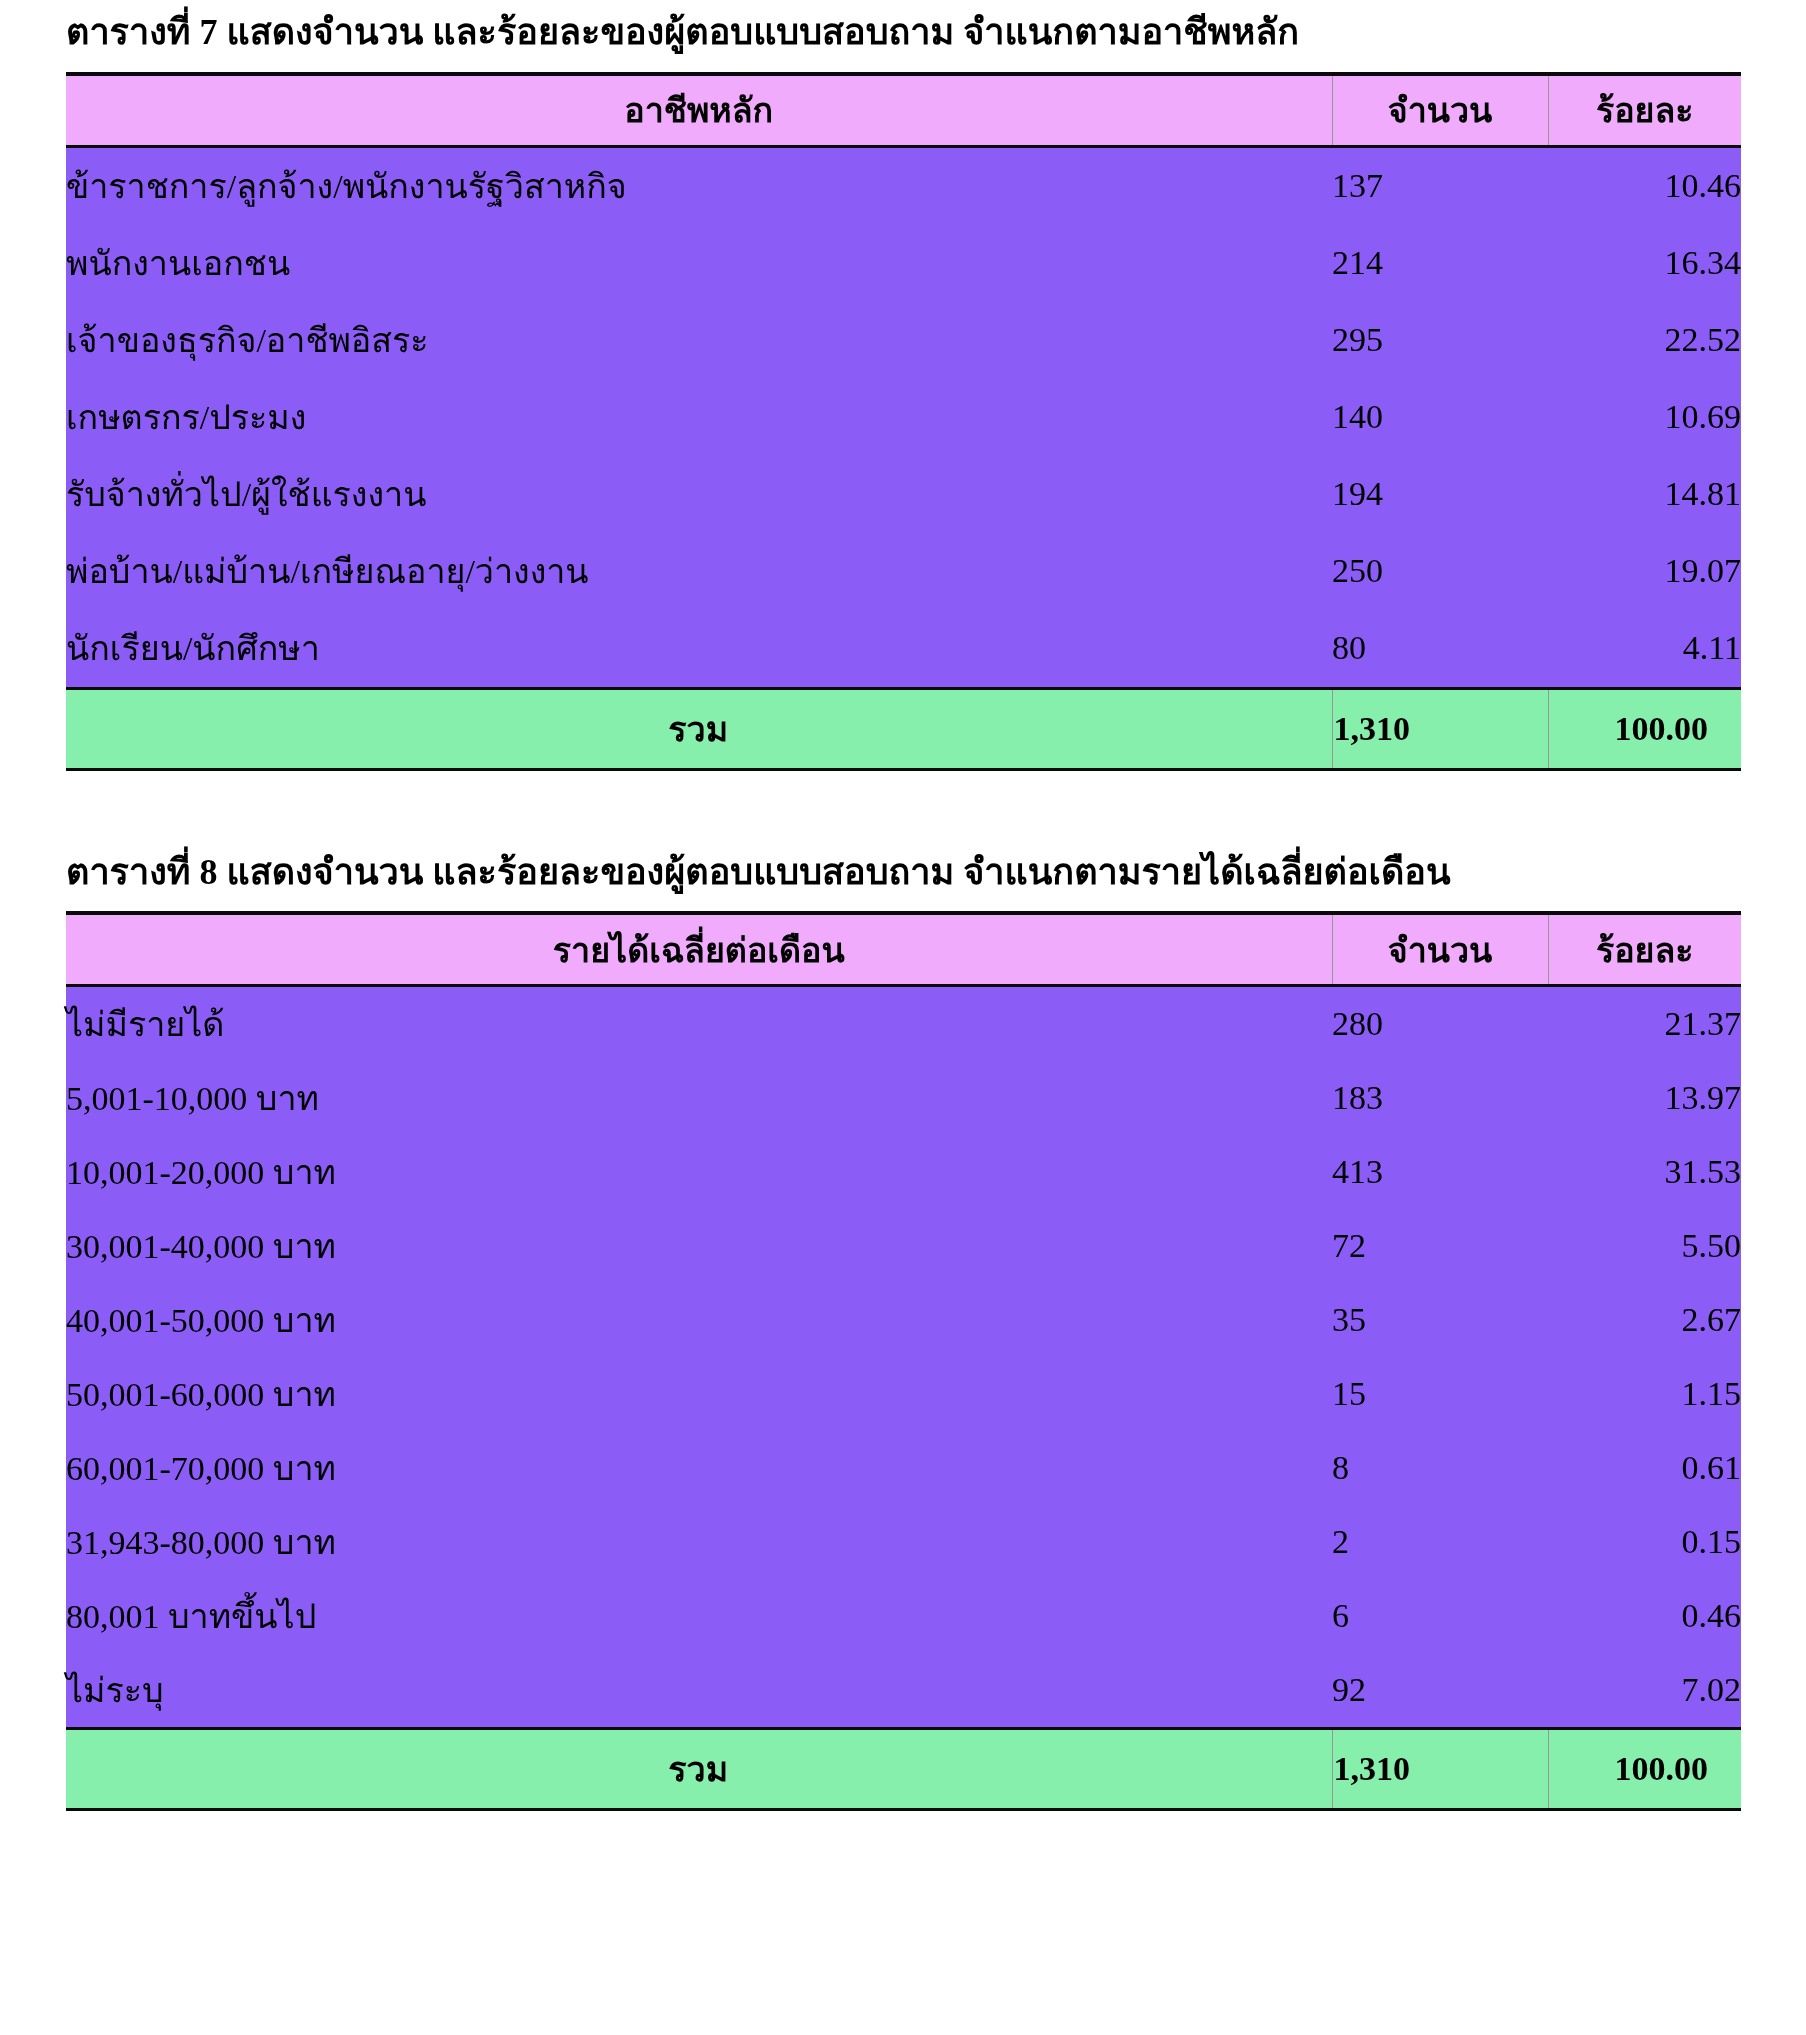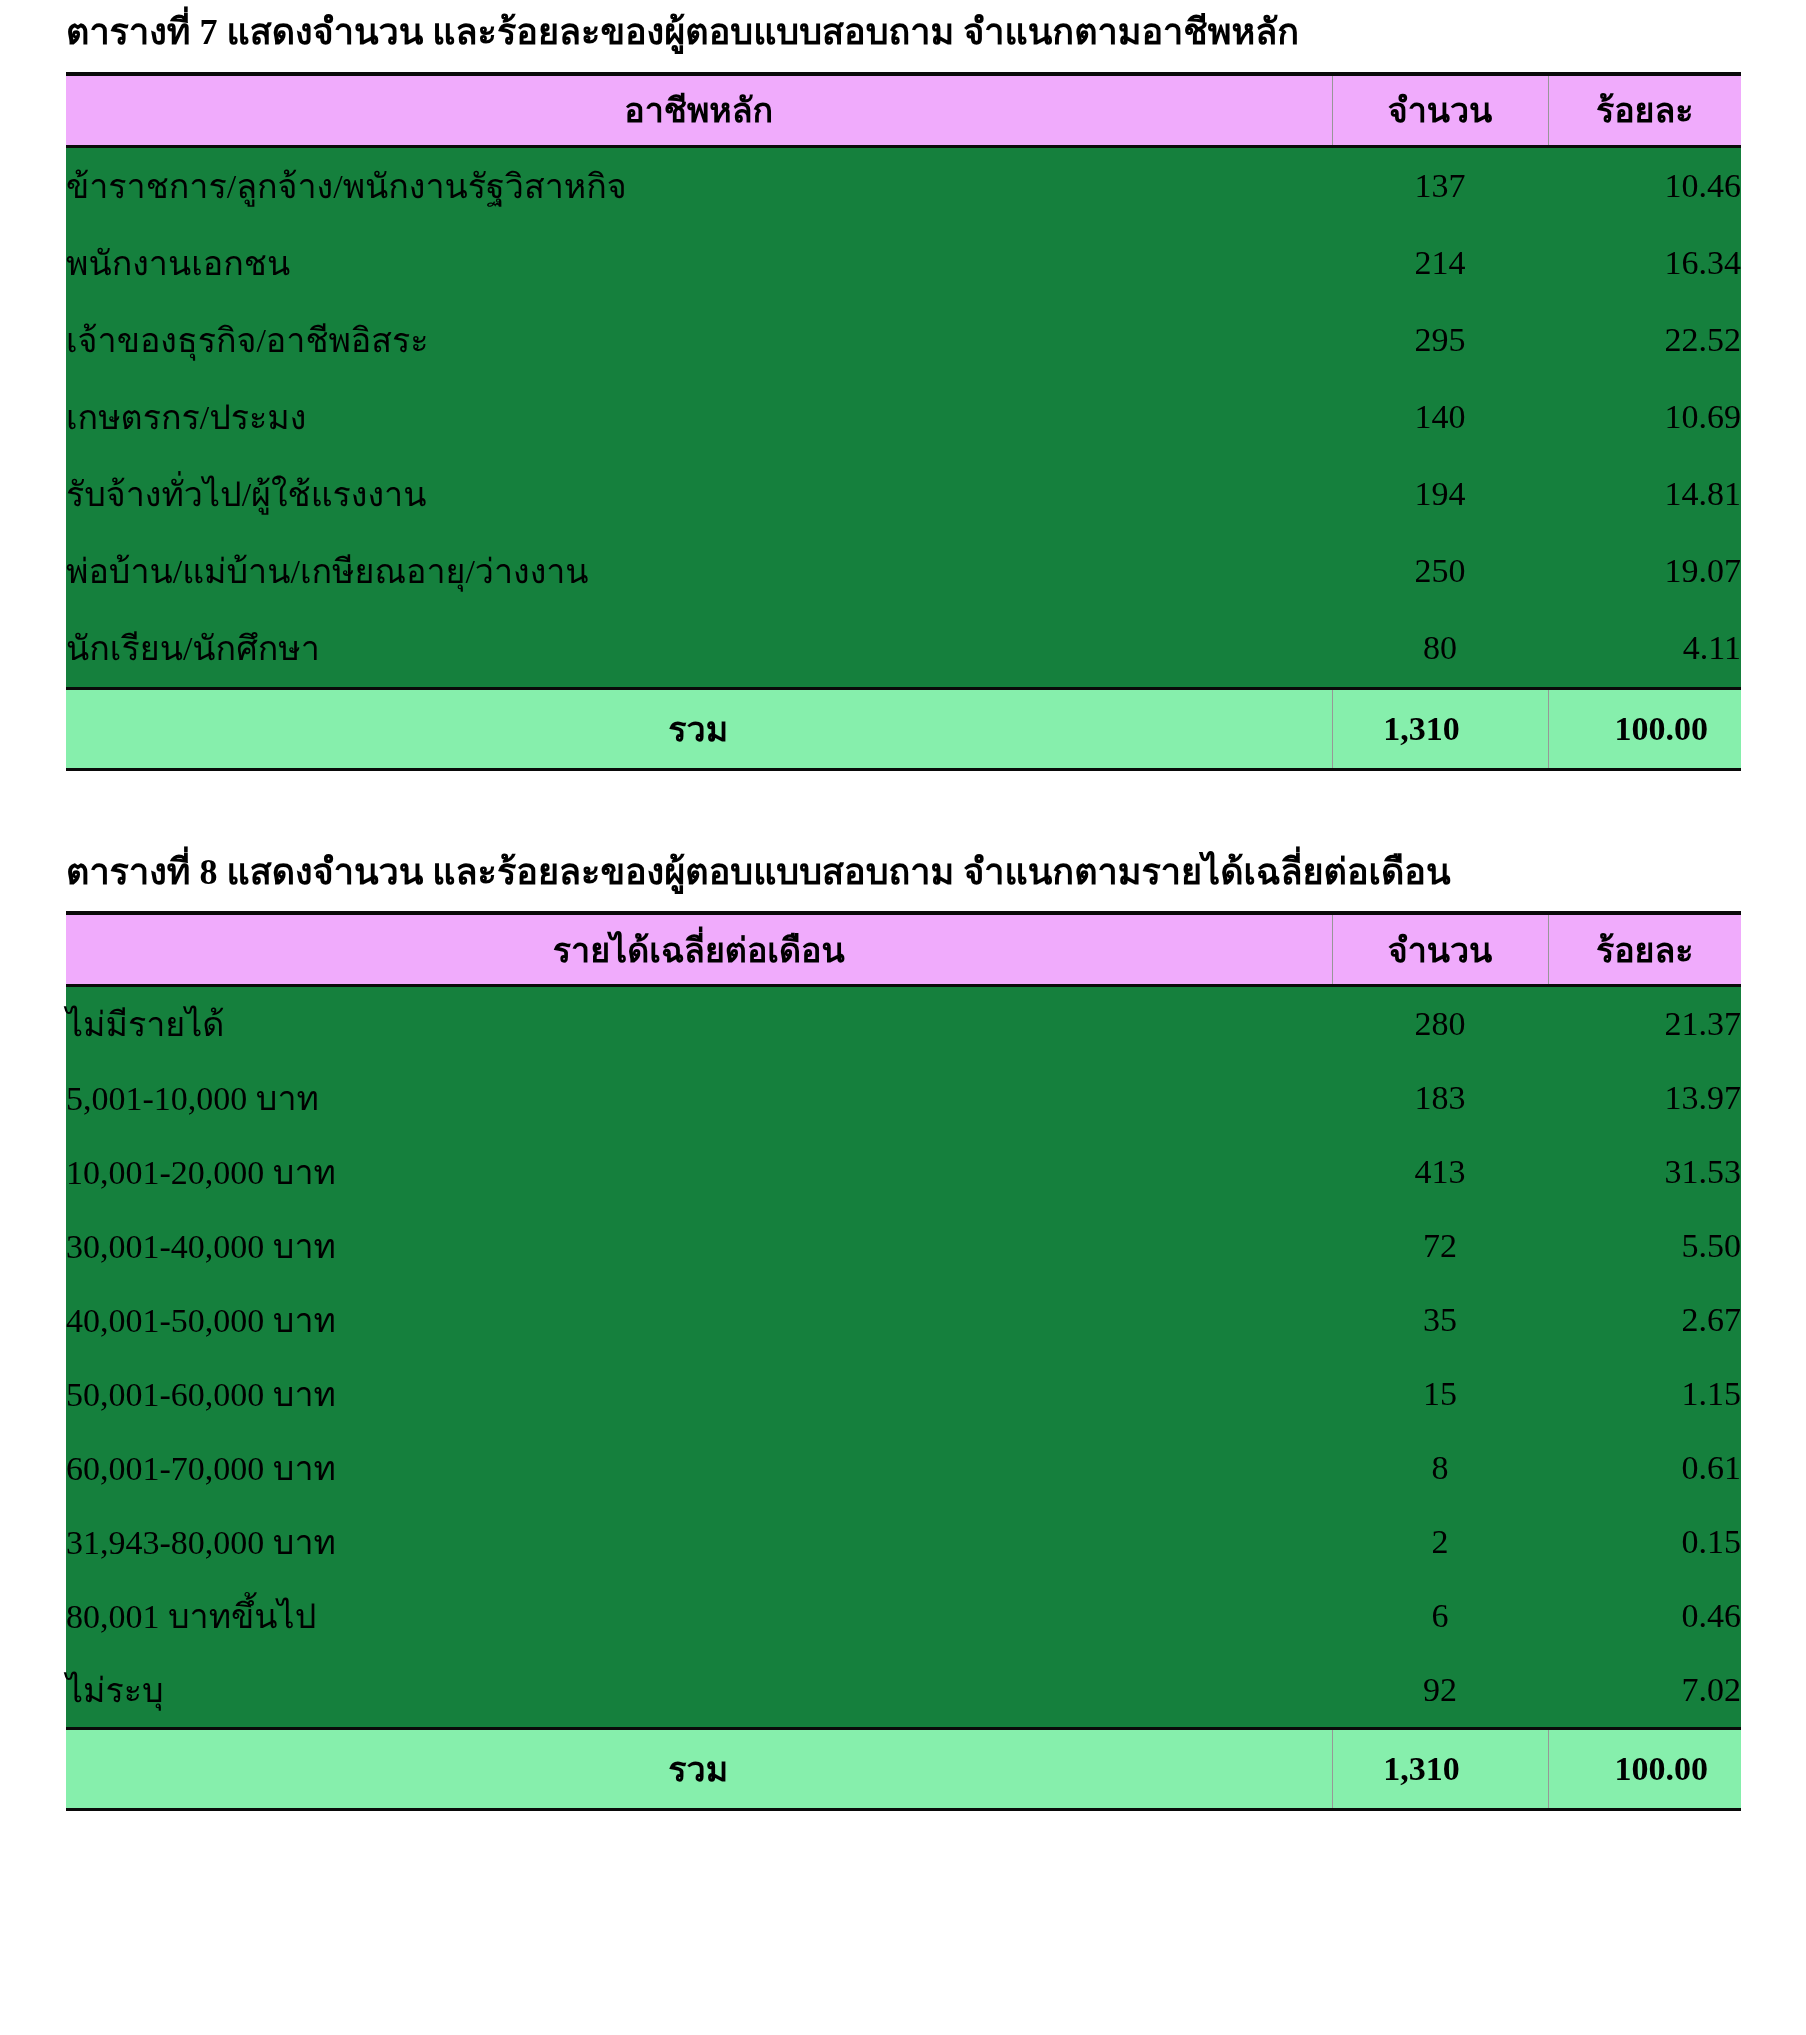--- a/index.html
+++ b/index.html
@@ -49,27 +49,27 @@
   table.stat-table thead th.sep,
   table.stat-table tfoot td.sep {
     border-left: 1.7px solid #979797;
   }
 
   table.stat-table tbody td {
     font-size: 34px;
     font-weight: normal;
     height: 77px;
     padding: 0;
-    background: #15803d;
+    background: #8b5cf6;
   }
   table.stat-table.dense tbody td { height: 74px; }
 
   td.c-label, th.c-label { text-align: left; }
   tbody td.c-label { padding-left: 25px; }
-  td.c-count  { text-align: center; padding-right: 38px; margin-top: 16px; }
+  td.c-count  { text-align: left; padding-right: 38px; margin-top: 16px; }
   td.c-percent{ text-align: right; padding-right: 33px; }
 
   table.stat-table tfoot td {
     background: #86efac;
     border-top: 3.3px solid #0a0a0a;
     border-bottom: 3.3px solid #0a0a0a;
     font-size: 34px;
     font-weight: bold;
     height: 76px;
   }

